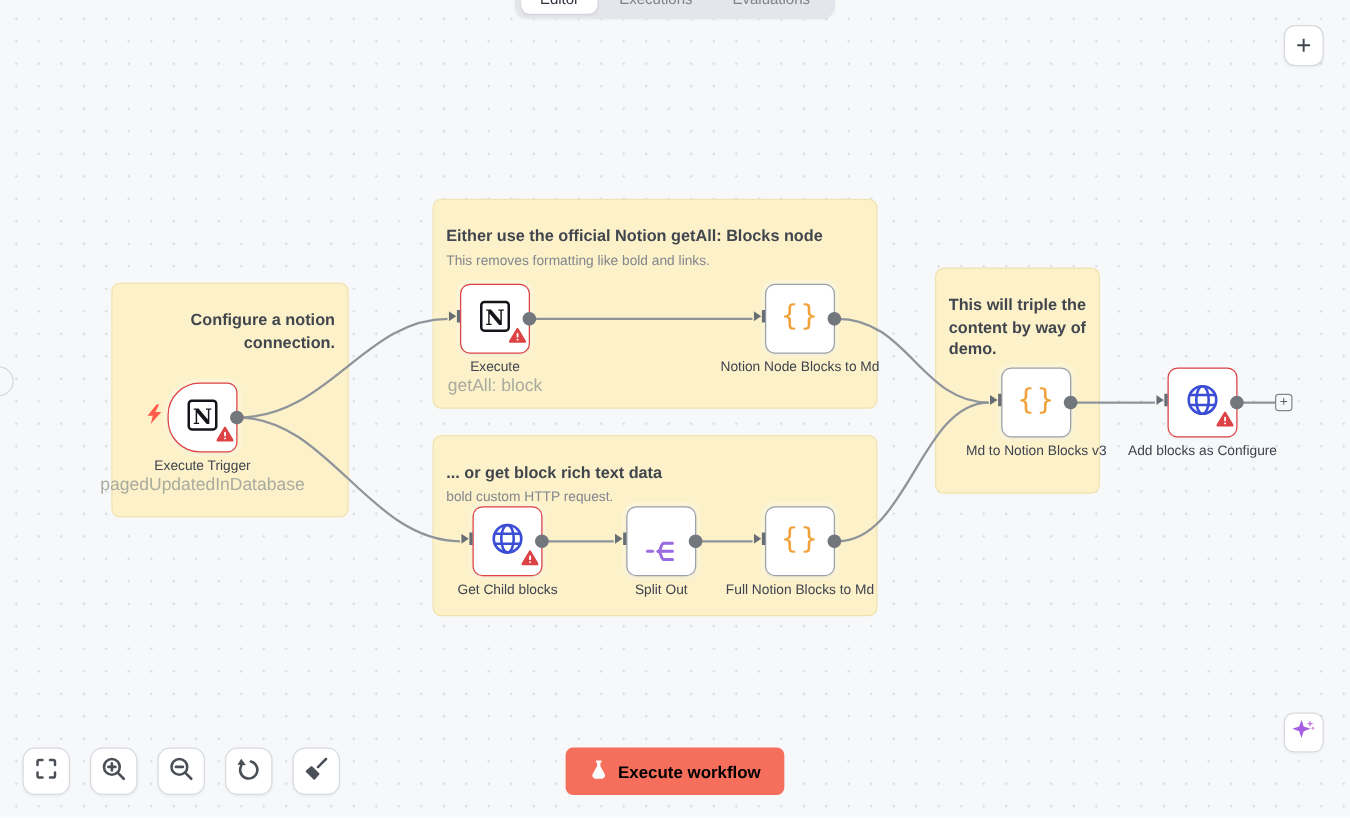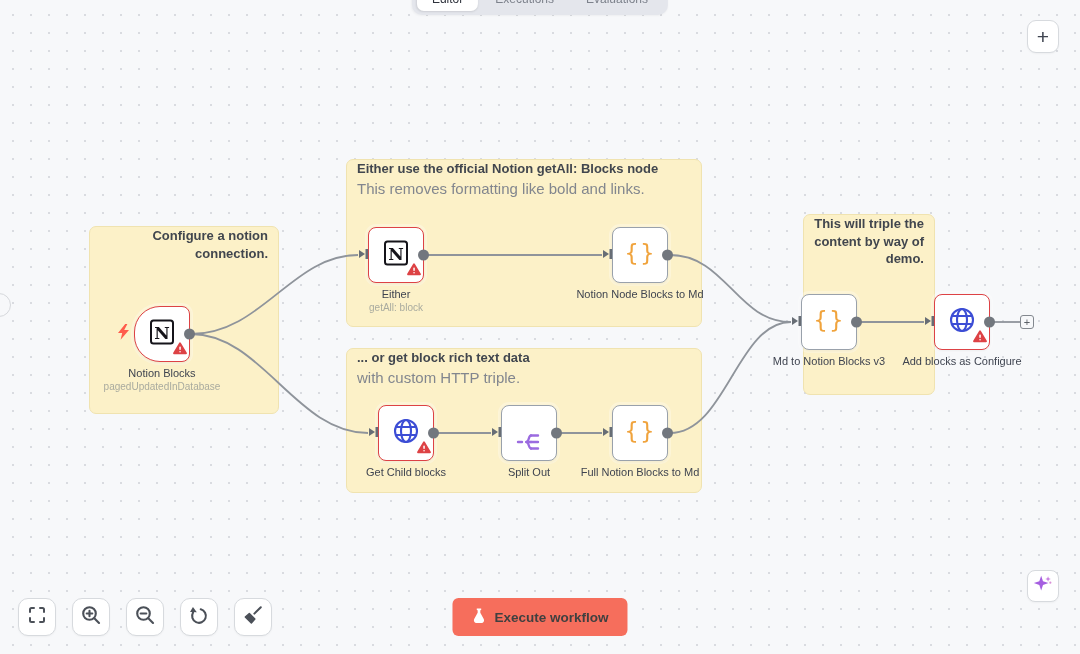--- a/index.html
+++ b/index.html
@@ -25,42 +25,42 @@
   .sq-btn {
     position:absolute; background:#fff; border:1px solid #d7dade; border-radius:9px;
     display:flex; align-items:center; justify-content:center; cursor:pointer; z-index:20;
     box-shadow:0 1px 2px rgba(0,0,0,.04); color:#3f4450;
   }
   .add-node-btn { left:1027px; top:20px; width:32px; height:33px; font-size:21px; font-weight:400; }
   .ai-btn { left:1027px; top:570px; width:32px; height:32px; border-radius:8px; }
   
   .sticky {
     position:absolute; background:#fcf1c8; border:1px solid #f0e3b0; border-radius:7px;
-    padding:0 10px; z-index:1; cursor:pointer;
+    padding:20px 10px; z-index:1; cursor:pointer;
   }
   .sticky-title { font-size:13px; font-weight:bold; color:#41464e; line-height:17.5px; margin-bottom:5px; }
-  .sticky-sub { font-size:15px; color:#82868e; line-height:12px; }
+  .sticky-sub { font-size:11px; color:#82868e; line-height:12px; }
   
   .wires { position:absolute; left:0; top:0; z-index:2; }
   .wires path, .wires line { stroke:#8f949b; stroke-width:1.8; fill:none; }
   
   .node {
     position:absolute; width:56px; height:56px; background:#fff;
     border:1.8px solid #99a1ab; border-radius:8px; z-index:4; cursor:pointer;
     display:flex; align-items:center; justify-content:center;
     box-shadow:0 0 0 3px rgba(255,255,255,.28), 0 1px 3px rgba(0,0,0,.07);
   }
   .node.error { border-color:#dd4245; }
   .node.trigger { border-radius:26px 8px 8px 26px; }
   .node-label {
     position:absolute; top:60px; left:50%; transform:translateX(-50%);
     width:190px; text-align:center; cursor:default;
   }
   .node-name { font-size:11px; color:#3f4450; white-space:nowrap; line-height:13px; }
-  .node-sub { font-size:10px; color:#a9ab9f; white-space:nowrap; line-height:12px; margin-top:1px; }
+  .node-sub { font-size:14px; color:#a9ab9f; white-space:nowrap; line-height:12px; margin-top:1px; }
   .braces { font-family:"DejaVu Sans", sans-serif; font-size:23px; font-weight:500; color:#f0a33c; letter-spacing:1px; line-height:1; padding-bottom:3px; }
   .warn { position:absolute; right:2px; bottom:2px; }
   .bolt { position:absolute; left:-18px; top:50%; transform:translateY(-50%); }
   .port-out {
     position:absolute; right:-6px; top:50%; transform:translateY(-50%);
     width:11px; height:11px; border-radius:50%; background:#72777e; cursor:pointer;
   }
   .port-in { position:absolute; left:-10px; top:50%; transform:translateY(-50%); cursor:pointer; }
   
   .connector-plus {
@@ -70,21 +70,21 @@
   }
   
   .toolbar { position:absolute; left:18px; top:598px; display:flex; gap:16px; z-index:20; }
   .tool-btn {
     width:38px; height:38px; background:#fff; border:1px solid #d7dade; border-radius:10px;
     display:flex; align-items:center; justify-content:center; cursor:pointer;
     box-shadow:0 1px 2px rgba(0,0,0,.04);
   }
   .execute-btn {
     position:absolute; left:50%; transform:translateX(-50%); top:598px; height:38px; z-index:20;
-    background:#f66e5c; border:none; border-radius:6px; color:#404040; font-size:13.5px; font-weight:600;
+    background:#f66e5c; border:none; border-radius:6px; color:#000000; font-size:13.5px; font-weight:600;
     font-family:"Liberation Sans", sans-serif;
     display:flex; align-items:center; gap:8px; padding:0 19px; cursor:pointer;
   }
   .edge-circle {
     position:absolute; left:-13px; top:293px; width:24px; height:24px; border-radius:50%;
     border:1px solid #d6d8dc; z-index:1; background:transparent;
   }
 </style>
 </head>
 <body>
@@ -105,23 +105,23 @@
 
   <div class="sticky" style="left:89px; top:226px; width:190px; height:188px;text-align:right;">
     <div class="sticky-title">Configure a notion connection.</div>
   </div>
   <div class="sticky" style="left:346px; top:159px; width:356px; height:168px;">
     <div class="sticky-title">Either use the official Notion getAll: Blocks node</div>
     <div class="sticky-sub">This removes formatting like bold and links.</div>
   </div>
   <div class="sticky" style="left:346px; top:348px; width:356px; height:145px;">
     <div class="sticky-title">... or get block rich text data</div>
-    <div class="sticky-sub">with custom HTTP triple.</div>
-  </div>
-  <div class="sticky" style="left:803px; top:214px; width:132px; height:181px;text-align:right;">
+    <div class="sticky-sub">bold custom HTTP request.</div>
+  </div>
+  <div class="sticky" style="left:748px; top:214px; width:132px; height:181px;">
     <div class="sticky-title">This will triple the content by way of demo.</div>
   </div>
 
   <svg class="wires" width="1080" height="654">
     <path d="M191 334 C262 334 292 255 358 255"></path>
     <path d="M191 334 C262 334 296 433 368 433"></path>
     <path d="M427 255 H602"></path>
     <path d="M670 255 C726 255 737 322 791 322"></path>
     <path d="M437 433 H491"></path>
     <path d="M560 433 H602"></path>
@@ -144,21 +144,21 @@
     </span>
     <span class="warn">
       <svg width="14" height="13" viewBox="0 0 14 13">
           <path d="M7 1.2 L13 11.3 H1 Z" fill="#dd4245" stroke="#dd4245" stroke-width="1.8" stroke-linejoin="round"></path>
           <rect x="6.3" y="4.4" width="1.5" height="3.6" rx="0.7" fill="#fff"></rect>
           <rect x="6.3" y="8.9" width="1.5" height="1.5" rx="0.7" fill="#fff"></rect>
         </svg>
     </span>
     <span class="port-out"></span>
     <div class="node-label">
-      <div class="node-name">Notion Blocks</div>
+      <div class="node-name">Execute Trigger</div>
       <div class="node-sub">pagedUpdatedInDatabase</div>
     </div>
   </div>
 
   <div class="node error" style="left:368px; top:227px;">
     <span class="port-in">
       <svg width="10" height="12" viewBox="0 0 10 12">
           <polygon points="0,2 6,6 0,10" fill="#676d75"></polygon>
           <rect x="6.5" y="1" width="2.6" height="10" fill="#676d75"></rect>
         </svg>
@@ -171,21 +171,21 @@
     </span>
     <span class="warn">
       <svg width="14" height="13" viewBox="0 0 14 13">
           <path d="M7 1.2 L13 11.3 H1 Z" fill="#dd4245" stroke="#dd4245" stroke-width="1.8" stroke-linejoin="round"></path>
           <rect x="6.3" y="4.4" width="1.5" height="3.6" rx="0.7" fill="#fff"></rect>
           <rect x="6.3" y="8.9" width="1.5" height="1.5" rx="0.7" fill="#fff"></rect>
         </svg>
     </span>
     <span class="port-out"></span>
     <div class="node-label">
-      <div class="node-name">Either</div>
+      <div class="node-name">Execute</div>
       <div class="node-sub">getAll: block</div>
     </div>
   </div>
 
   <div class="node" style="left:612px; top:227px;">
     <span class="port-in">
       <svg width="10" height="12" viewBox="0 0 10 12">
           <polygon points="0,2 6,6 0,10" fill="#676d75"></polygon>
           <rect x="6.5" y="1" width="2.6" height="10" fill="#676d75"></rect>
         </svg>

